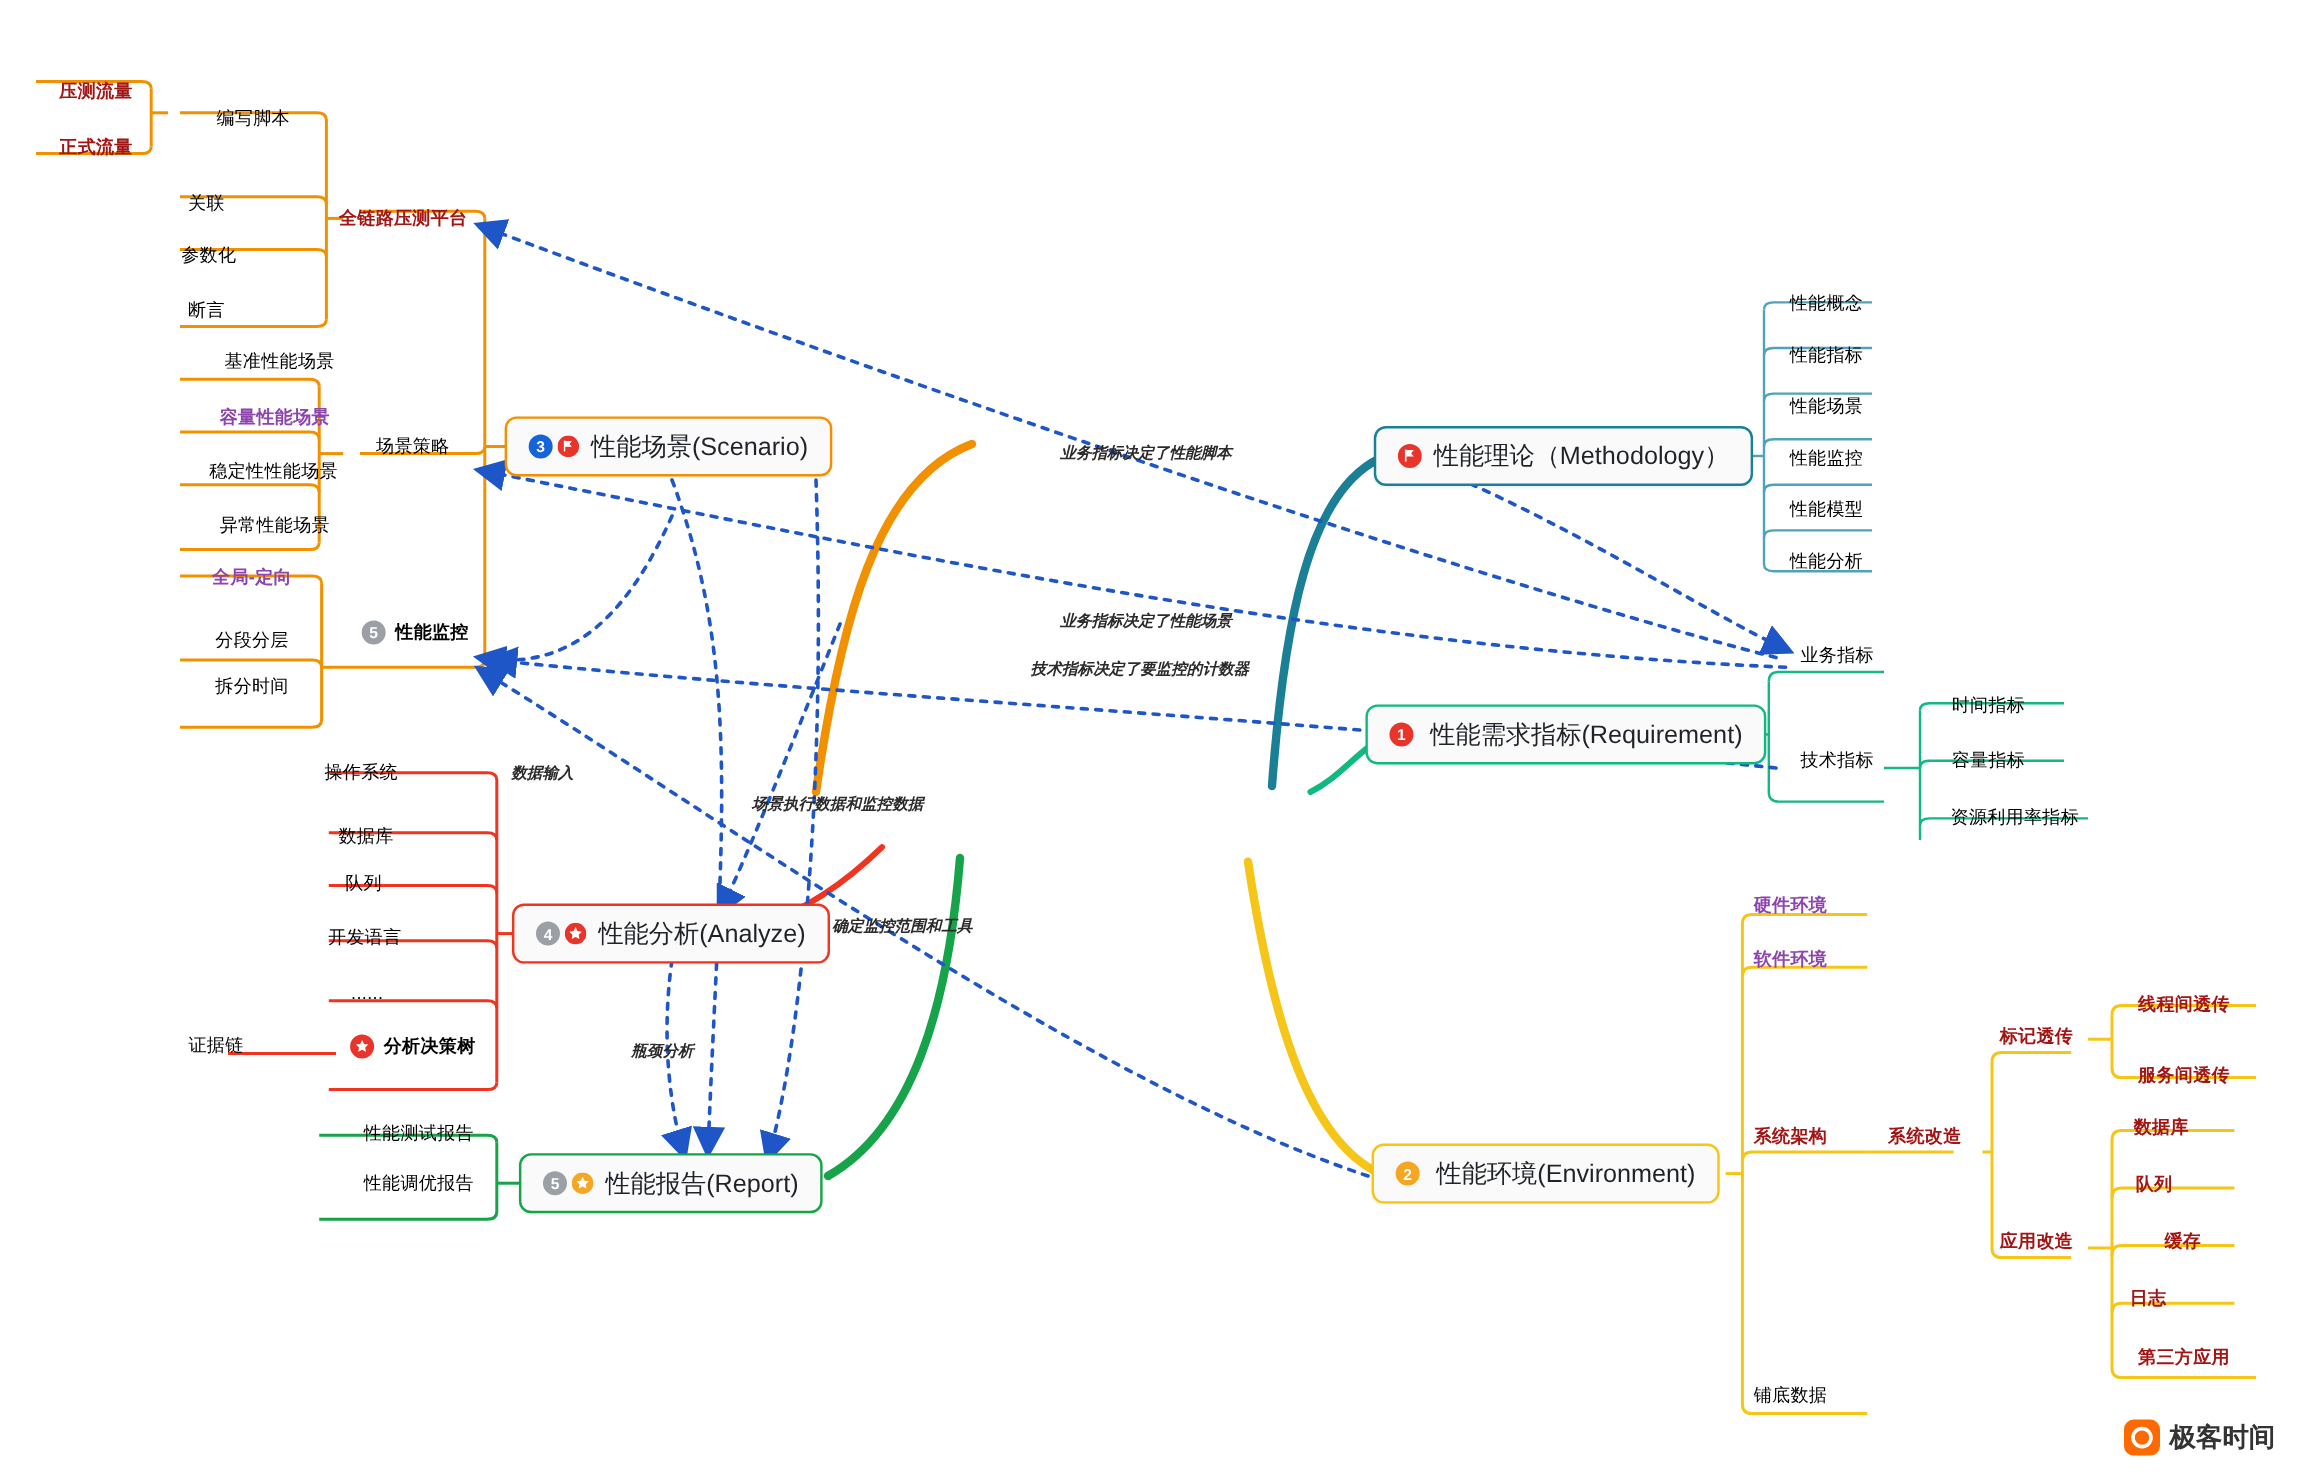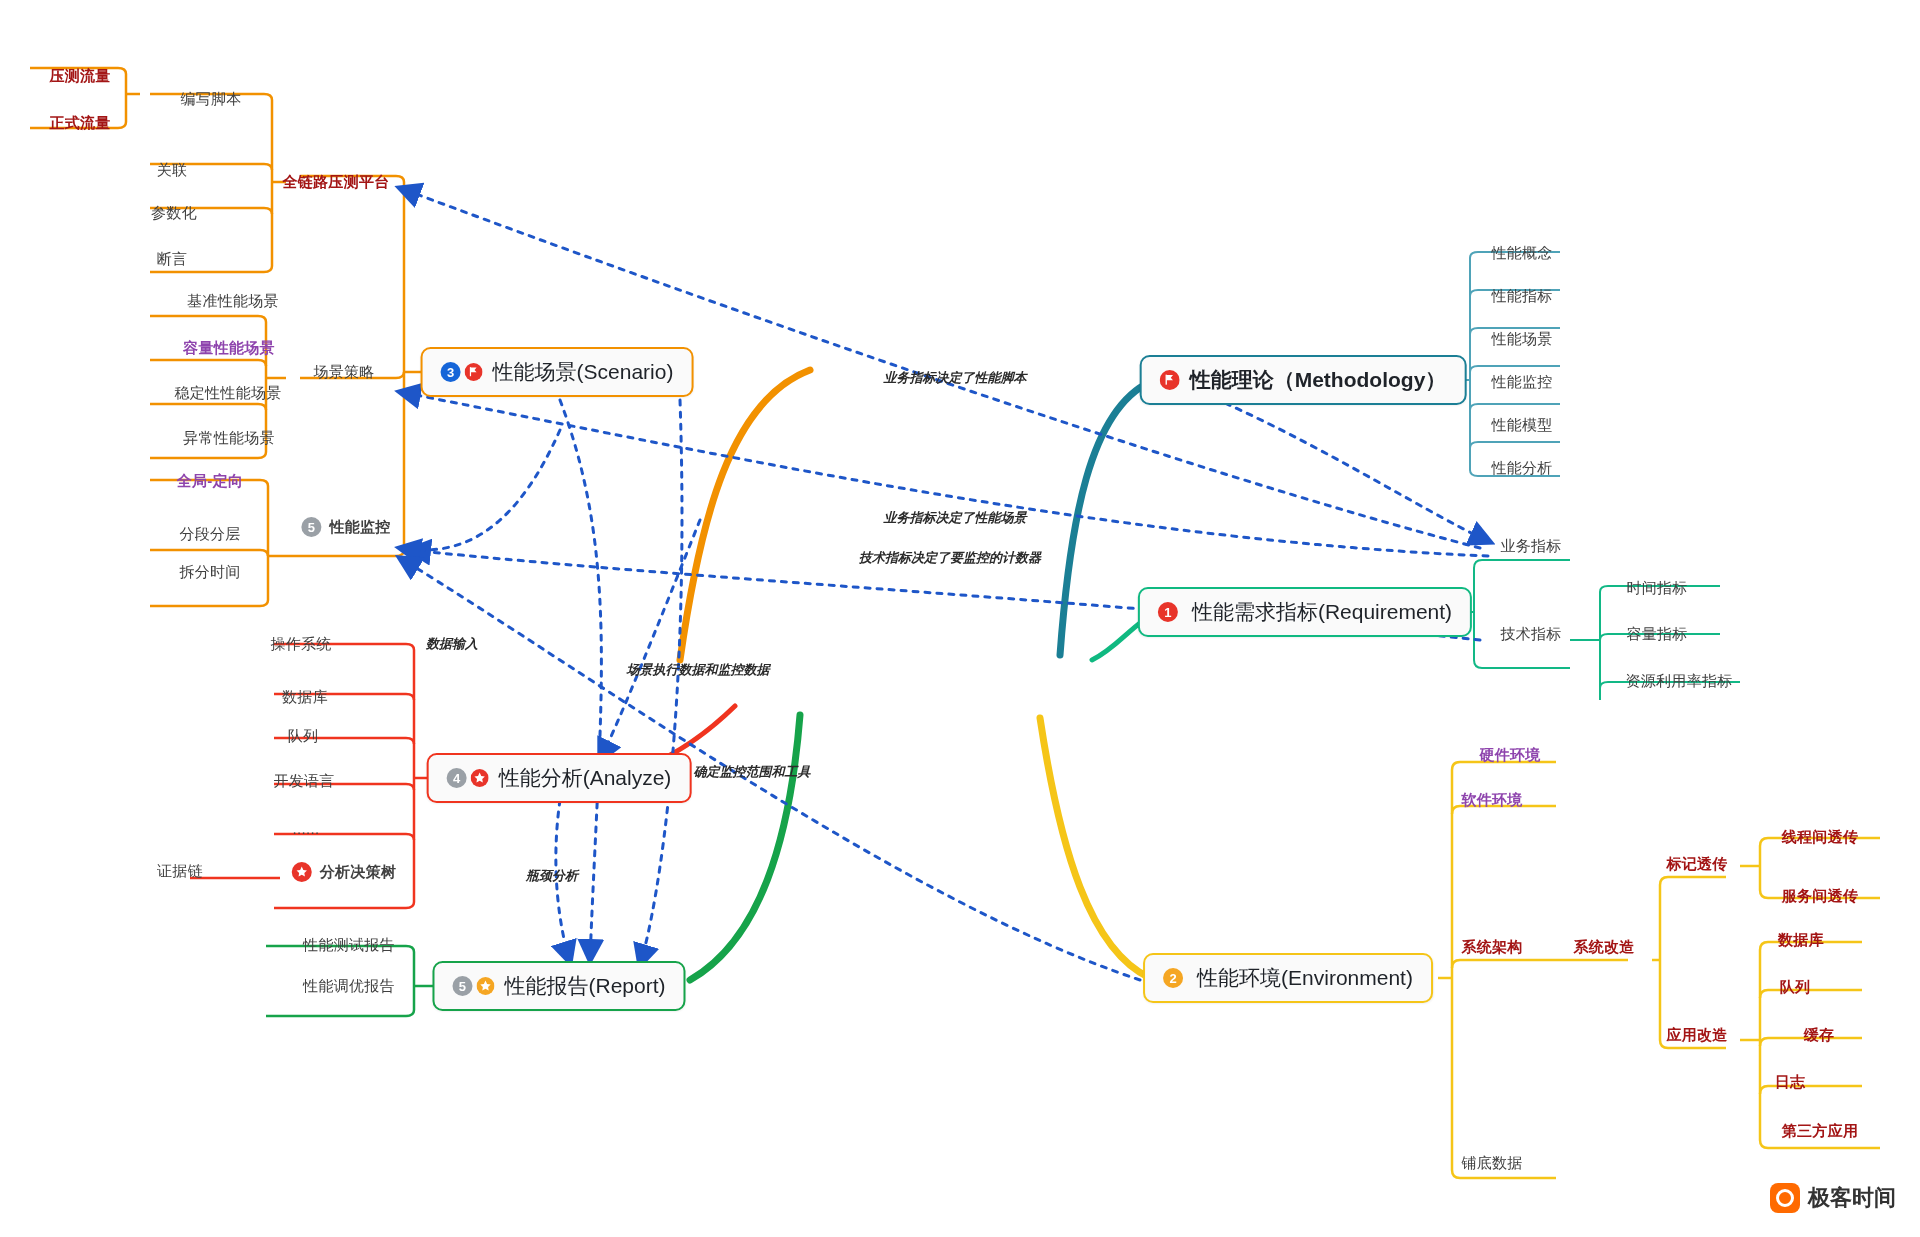--- a/index.html
+++ b/index.html
@@ -5,32 +5,32 @@
   html,body{margin:0;padding:0;background:#fff;}
   body{width:1920px;height:1237px;position:relative;overflow:hidden;
        font-family:"Liberation Sans","DejaVu Sans",sans-serif;}
   #canvas{position:absolute;inset:0;}
   svg.wires{position:absolute;left:0;top:0;width:1920px;height:1237px;pointer-events:none;}
 
   .node{position:absolute;white-space:nowrap;transform:translate(-50%,-50%);
         display:flex;align-items:center;justify-content:center;}
 
   
-  .leaf{font-size:15px;color:#404040;letter-spacing:.3px;}
+  .leaf{font-size:15px;color:#000000;letter-spacing:.3px;}
   .t-purple{color:#8e44ad;font-weight:bold;}
   .t-crimson{color:#a31515;font-weight:bold;}
 
   
   .pill{border-radius:10px;background:#fafafa;border:2px solid #999;
         padding:9px 18px;font-size:21px;color:#1f2329;box-shadow:0 1px 2px rgba(0,0,0,.06);}
   .pill .badge{display:inline-flex;align-items:center;margin-right:10px;}
   .pill .lbl{font-size:21px;}
 
   .pill.orange{border-color:#f29100;}
-  .pill.teal{border-color:#1b7f95;font-weight:bold;}
+  .pill.teal{border-color:#1b7f95;}
   .pill.green{border-color:#16a34a;}
   .pill.emerald{border-color:#10b981;}
   .pill.yellow{border-color:#f5c518;}
   .pill.red{border-color:#f0341f;}
 
   
   .root{border:2px solid #3c3c3c;border-radius:12px;background:#fff;
         padding:16px 26px;font-size:30px;line-height:1.32;color:#111;
         text-align:center;white-space:pre-line;}
 
@@ -306,21 +306,21 @@
   <div class="node leaf" style="left:1657px;top:588px;">时间指标</div>
   <div class="node leaf" style="left:1657px;top:634px;">容量指标</div>
   <div class="node leaf" style="left:1679px;top:681px;">资源利用率指标</div>
 
   <div class="node pill yellow" style="left:1288px;top:978px;">
     <span class="badge">
       <span class="cbadge cb-orange">2</span>
     </span>
     <span class="lbl">性能环境(Environment)</span>
   </div>
-  <div class="node leaf t-purple" style="left:1492px;top:755px;margin-left:18px;">硬件环境</div>
+  <div class="node leaf t-purple" style="left:1492px;top:755px;">硬件环境</div>
   <div class="node leaf t-purple" style="left:1492px;top:800px;">软件环境</div>
   <div class="node leaf t-crimson" style="left:1492px;top:947px;">系统架构</div>
   <div class="node leaf" style="left:1492px;top:1163px;">铺底数据</div>
 
   <div class="node leaf t-crimson" style="left:1604px;top:947px;">系统改造</div>
   <div class="node leaf t-crimson" style="left:1697px;top:864px;">标记透传</div>
   <div class="node leaf t-crimson" style="left:1697px;top:1035px;">应用改造</div>
 
   <div class="node leaf t-crimson" style="left:1820px;top:837px;">线程间透传</div>
   <div class="node leaf t-crimson" style="left:1820px;top:896px;">服务间透传</div>

